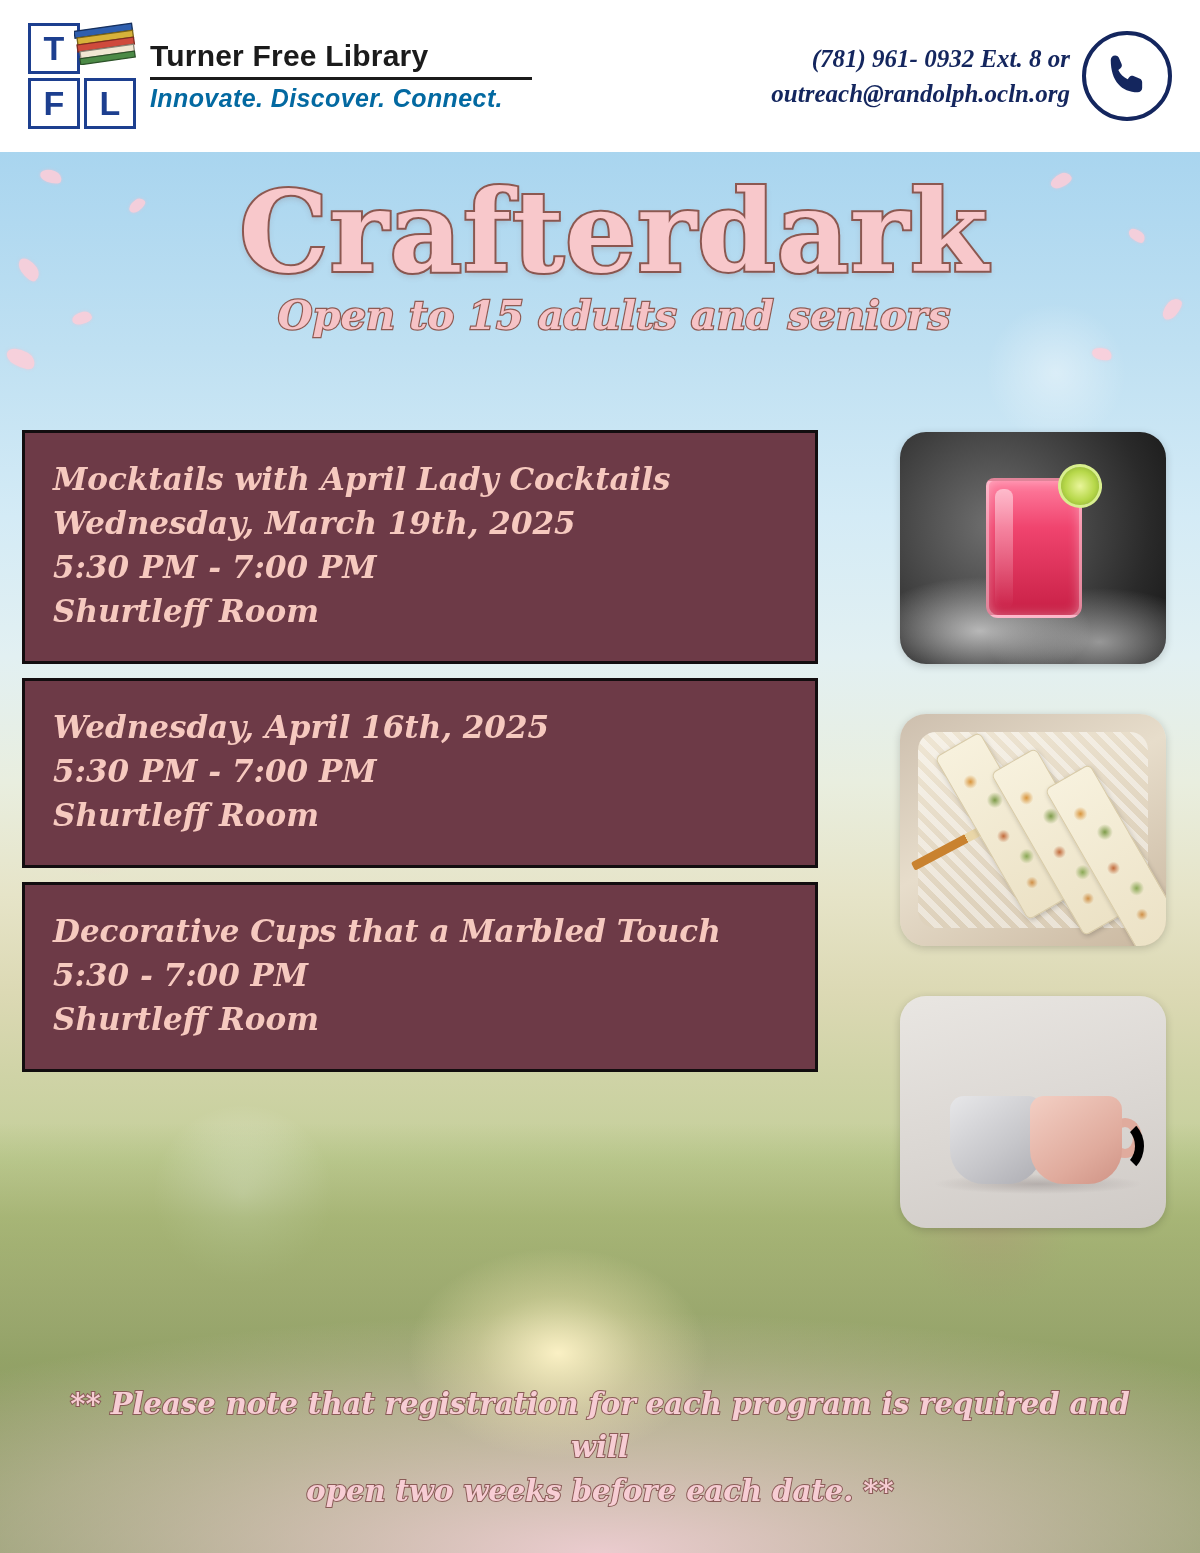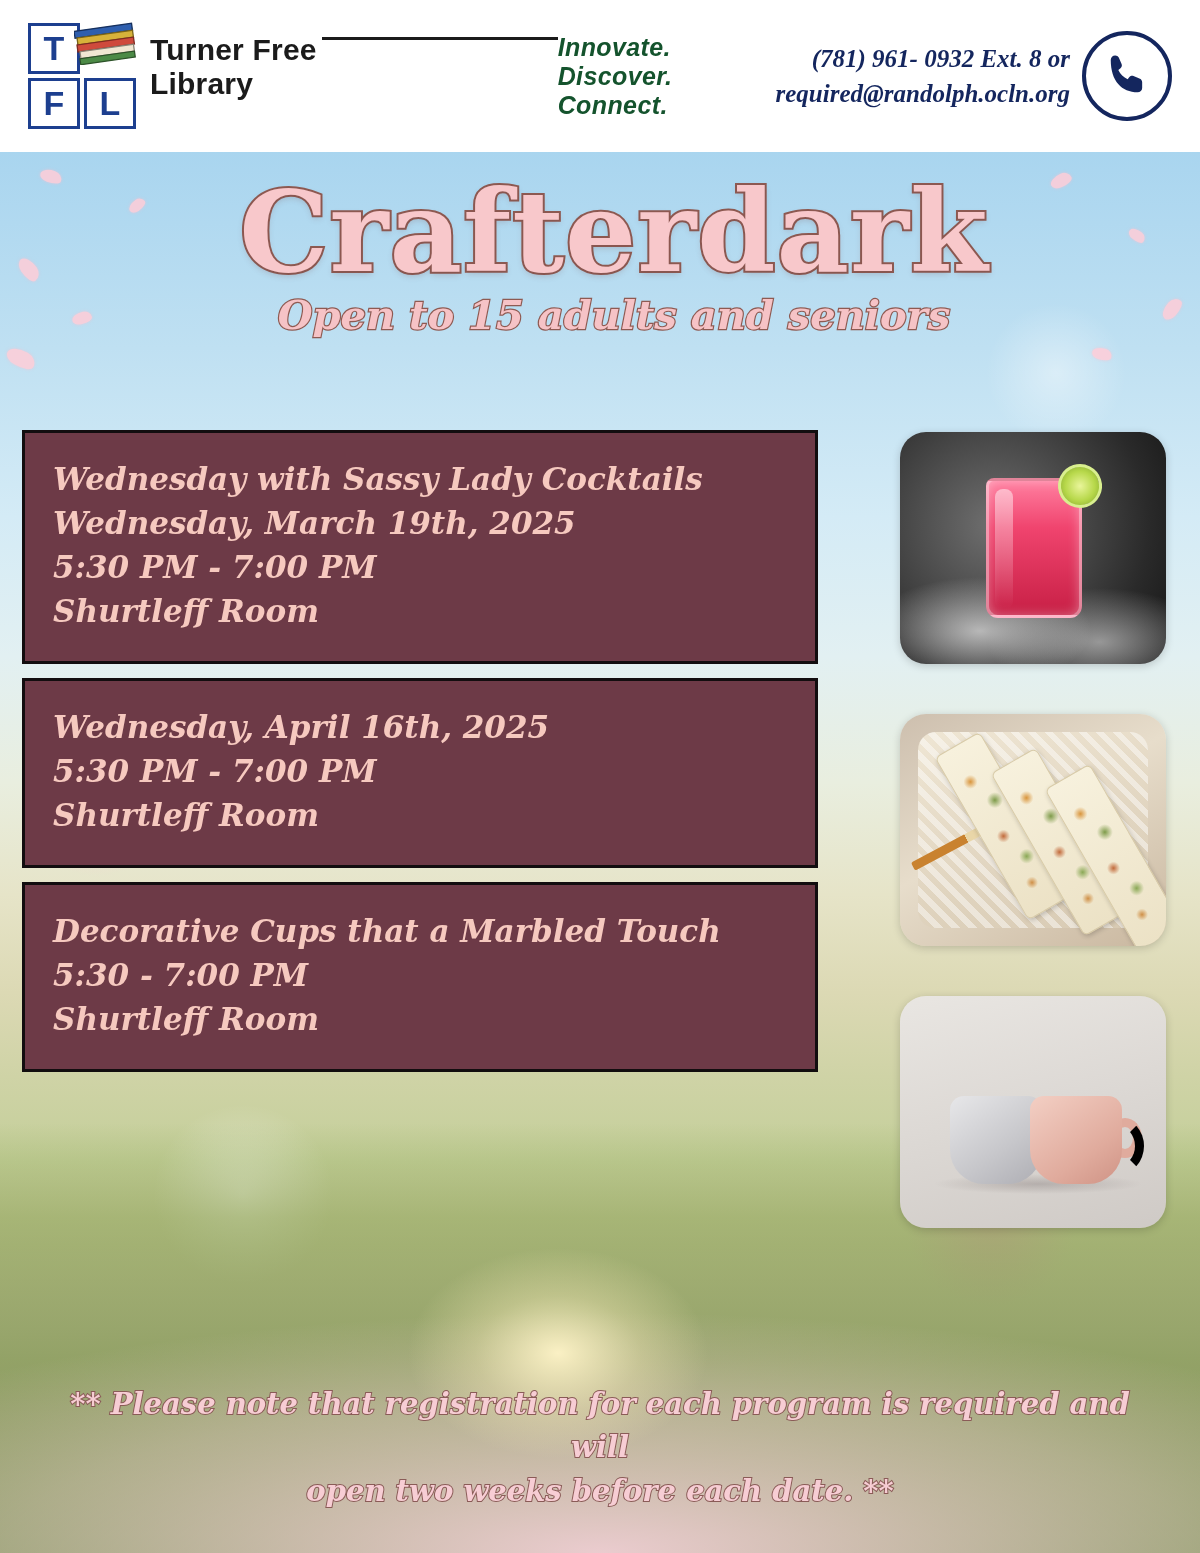--- a/index.html
+++ b/index.html
@@ -57,40 +57,40 @@
   }
   .tfl-cell.blank { border-color: transparent; }
   .tfl-books {
     position: absolute;
     left: 46px;
     top: -2px;
     width: 64px;
     height: 44px;
   }
 
-  .logo-text { display: flex; flex-direction: row; justify-content: center; }
+  .logo-text { display: flex; flex-direction: column; justify-content: center; }
   .lib-name {
     font-family: "Liberation Sans", sans-serif;
     font-weight: bold;
     font-size: 30px;
     color: #1b1b1b;
     letter-spacing: .2px;
   }
   .lib-rule {
     height: 3px;
     background: #1b1b1b;
     margin: 4px 0 4px;
     width: 382px;
   }
   .lib-tag {
     font-family: "Liberation Sans", sans-serif;
     font-style: italic;
     font-weight: bold;
     font-size: 25px;
-    color: #14532d;
+    color: #0369a1;
     letter-spacing: .4px;
   }
 
   .contact {
     margin-left: auto;
     display: flex;
     align-items: center;
     gap: 12px;
   }
   .contact-lines {
@@ -361,21 +361,21 @@
     <div class="logo-text">
       <div class="lib-name">Turner Free Library</div>
       <div class="lib-rule"></div>
       <div class="lib-tag">Innovate. Discover. Connect.</div>
     </div>
   </div>
 
   <div class="contact">
     <div class="contact-lines">
       <div>(781) 961- 0932 Ext. 8 or</div>
-      <div>required@randolph.ocln.org</div>
+      <div>outreach@randolph.ocln.org</div>
     </div>
     <div class="phone-badge">
       <svg width="52" height="52" viewBox="0 0 24 24">
         <path d="M6.6 2.5c.7 0 1.3.4 1.6 1l1.3 3c.3.7.1 1.5-.5 1.9l-1 .8c.9 1.9 2.4 3.4 4.3 4.3l.8-1c.5-.6 1.3-.8 1.9-.5l3 1.3c.6.3 1 .9 1 1.6v2.6c0 1.1-.9 2-2.1 2C9.6 19.5 4.5 14.4 4.5 4.6c0-1.2.9-2.1 2-2.1h.1z" fill="#14265e"></path>
       </svg>
     </div>
   </div>
 </div>
 
 <div class="poster">
@@ -396,21 +396,21 @@
   <div class="petal" style="left:1092px;top:196px; width:20px; height:12px; transform:rotate(16deg);"></div>
 
   <div class="title-wrap">
     <div class="poster-title">Crafterdark</div>
     <div class="poster-sub">Open to 15 adults and seniors</div>
   </div>
 
   <div class="cards">
 
     <div class="card">
-      <p>Wednesday with Sassy Lady Cocktails</p>
+      <p>Mocktails with April Lady Cocktails</p>
       <p>Wednesday, March 19th, 2025</p>
       <p>5:30 PM - 7:00 PM</p>
       <p>Shurtleff Room</p>
     </div>
 
     <div class="card">
       <p>Wednesday, April 16th, 2025</p>
       <p>5:30 PM - 7:00 PM</p>
       <p>Shurtleff Room</p>
     </div>

